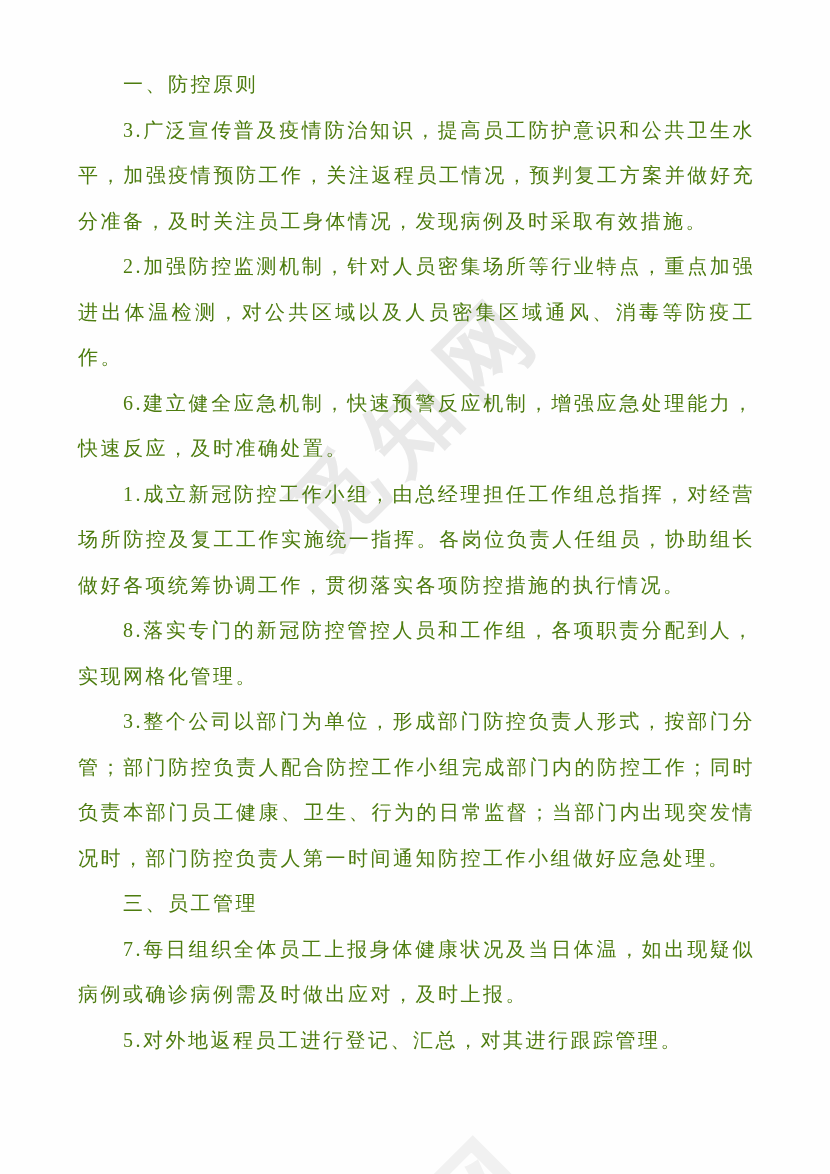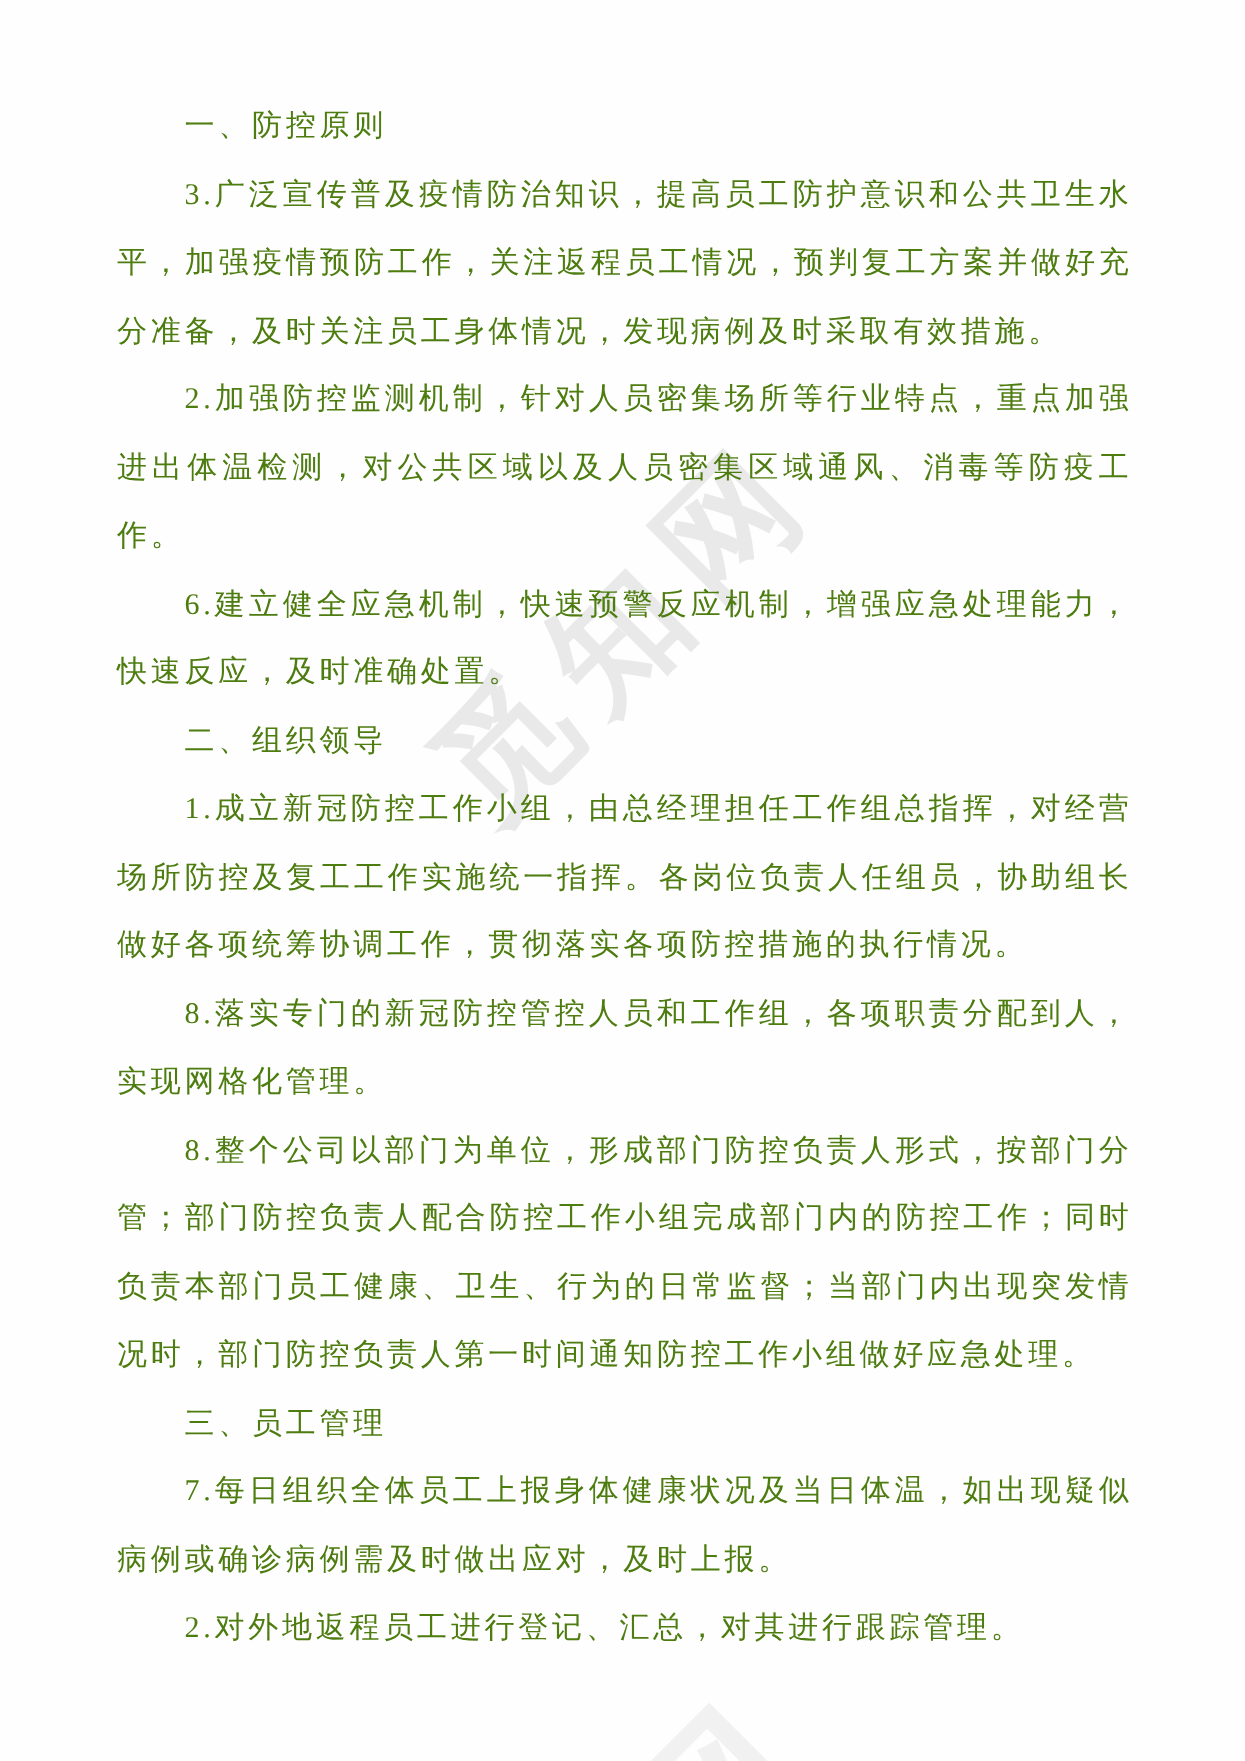--- a/index.html
+++ b/index.html
@@ -68,22 +68,21 @@
 
   <div class="watermark wm-center">觅知网</div>
 
   <div class="watermark wm-bottom">觅知网</div>
 
   <div class="content">
     <p>一、防控原则</p>
     <p>3.广泛宣传普及疫情防治知识，提高员工防护意识和公共卫生水平，加强疫情预防工作，关注返程员工情况，预判复工方案并做好充分准备，及时关注员工身体情况，发现病例及时采取有效措施。</p>
     <p>2.加强防控监测机制，针对人员密集场所等行业特点，重点加强进出体温检测，对公共区域以及人员密集区域通风、消毒等防疫工作。</p>
     <p>6.建立健全应急机制，快速预警反应机制，增强应急处理能力，快速反应，及时准确处置。</p>
-    <p>二、组织领导</p>
     <p>1.成立新冠防控工作小组，由总经理担任工作组总指挥，对经营场所防控及复工工作实施统一指挥。各岗位负责人任组员，协助组长做好各项统筹协调工作，贯彻落实各项防控措施的执行情况。</p>
     <p>8.落实专门的新冠防控管控人员和工作组，各项职责分配到人，实现网格化管理。</p>
-    <p>8.整个公司以部门为单位，形成部门防控负责人形式，按部门分管；部门防控负责人配合防控工作小组完成部门内的防控工作；同时负责本部门员工健康、卫生、行为的日常监督；当部门内出现突发情况时，部门防控负责人第一时间通知防控工作小组做好应急处理。</p>
+    <p>3.整个公司以部门为单位，形成部门防控负责人形式，按部门分管；部门防控负责人配合防控工作小组完成部门内的防控工作；同时负责本部门员工健康、卫生、行为的日常监督；当部门内出现突发情况时，部门防控负责人第一时间通知防控工作小组做好应急处理。</p>
     <p>三、员工管理</p>
     <p>7.每日组织全体员工上报身体健康状况及当日体温，如出现疑似病例或确诊病例需及时做出应对，及时上报。</p>
-    <p>2.对外地返程员工进行登记、汇总，对其进行跟踪管理。</p>
+    <p>5.对外地返程员工进行登记、汇总，对其进行跟踪管理。</p>
   </div>
 
 </div>
 
 </body></html>

